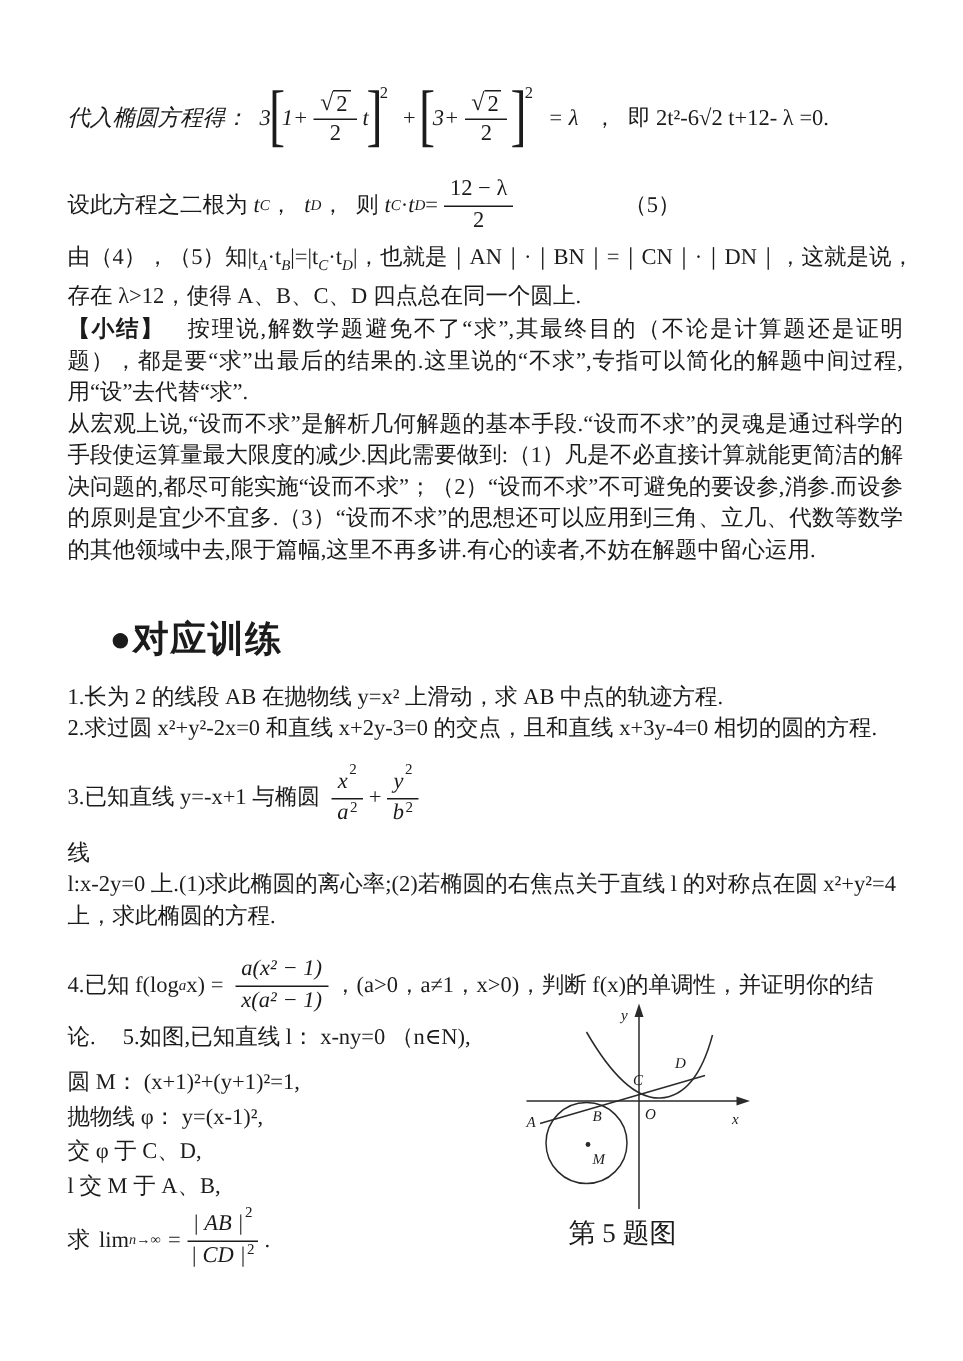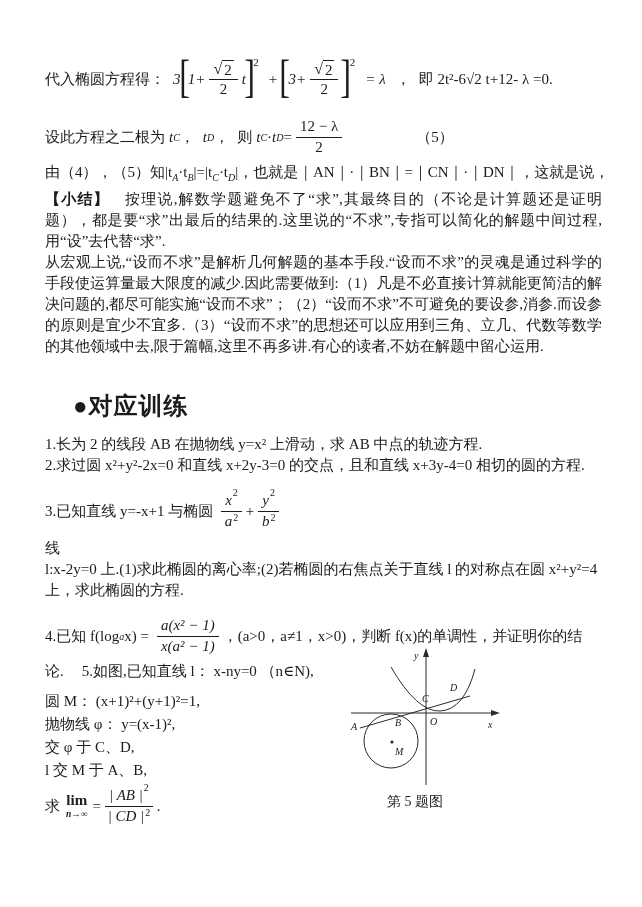--- a/index.html
+++ b/index.html
@@ -7,41 +7,41 @@
         font-family:"Liberation Serif","DejaVu Serif",serif;font-size:15px;line-height:21px;
         box-sizing:border-box;padding:50px 40px 0 45px;overflow:hidden;}
   .tline{margin:0;text-align:justify;}
   .nowrap{white-space:nowrap;}
   .it{font-style:italic;}
   .eqrow{display:flex;align-items:center;white-space:nowrap;}
   .row1{height:58px;margin-bottom:6px;}
   .row2{height:46px;margin-bottom:2px;}
   .row3{height:54px;margin-top:8px;}
   .row4{height:50px;margin-top:10px;text-align:right;}
-  .mr4{margin-right:4px;} .mr8{margin-right:8px;} .ml8{margin-left:8px;} .ml10{margin-left:10px;}
+  .mr4{margin-right:4px;} .mr8{margin-right:8px;font-style:italic;} .ml8{margin-left:8px;} .ml10{margin-left:10px;}
   .frac{display:inline-flex;flex-direction:column;align-items:center;vertical-align:middle;margin:0 4px;line-height:1.15;}
   .frac .num{border-bottom:1px solid currentColor;padding:0 4px 1px;display:inline-flex;align-items:flex-start;}
   .frac .den{padding-top:1px;}
   .sqrtsign{font-size:16px;line-height:1.1;}
   .rad{border-top:1.2px solid currentColor;line-height:1.1;padding:1px 2px 0;}
   .brk{font-size:46px;font-weight:300;line-height:1;display:inline-block;transform:scaleX(0.7);margin:0 -4px;position:relative;top:-2px;}
   .pow{font-size:11px;position:relative;top:-17px;margin-right:2px;}
   .vsup{font-size:10px;position:relative;top:-5px;margin-left:1px;}
   sub{font-size:10px;font-style:italic;}
   .sumlabel{font-family:"Liberation Sans","DejaVu Sans",sans-serif;font-weight:700;font-style:normal;}
   .sumgap{display:inline-block;width:14px;}
   .train-head{margin:34px 0 13px 28px;font-family:"Liberation Sans","DejaVu Sans",sans-serif;
               font-weight:700;font-size:24px;line-height:30px;letter-spacing:1px;}
   .p5{position:relative;margin-top:8px;height:215px;}
   .p5 p{margin:0 0 1px;line-height:22px;}
   .fig{position:absolute;left:298px;top:-45px;width:180px;}
   .fig svg{display:block;}
-  .figcap{width:180px;text-align:center;font-size:14px;margin-top:3px;transform:translateX(-18px);}
+  .figcap{width:180px;text-align:center;font-size:18px;margin-top:3px;transform:translateX(-18px);}
   .limrow{display:flex;align-items:center;height:46px;margin-top:2px;white-space:nowrap;}
-  .limstack{display:inline-flex;flex-direction:column;align-items:center;line-height:1;margin:0 5px 0 6px;font-weight:bold;}
+  .limstack{display:inline-flex;flex-direction:row;align-items:center;line-height:1;margin:0 5px 0 6px;}
   .limword{font-size:15px;}
   .limsub{font-size:9.5px;font-style:italic;margin-top:2px;}
   svg text{font-family:"Liberation Serif","DejaVu Serif",serif;font-style:italic;font-size:10px;fill:#1b1b1b;}
 </style>
 </head>
 <body>
 
 <div class="page">
 
   <div class="eqrow row1">
@@ -94,20 +94,21 @@
     <span class="frac">
       <span class="num">12 − λ</span>
       <span class="den">2</span>
     </span>
     <span style="margin-left:70px">（5）</span>
   </div>
 
   <p class="tline nowrap">
     <span>由（4），（5）知|t</span><sub>A</sub><span>·t</span><sub>B</sub><span>|=|t</span><sub>C</sub><span>·t</span><sub>D</sub><span>|，也就是｜AN｜·｜BN｜=｜CN｜·｜DN｜，这就是说，</span>
   </p>
+  <p class="tline nowrap">存在 λ&gt;12，使得 A、B、C、D 四点总在同一个圆上.</p>
 
   <p class="tline">
     <span class="sumlabel">【小结】</span><span class="sumgap"></span><span>按理说,解数学题避免不了“求”,其最终目的（不论是计算题还是证明题），都是要“求”出最后的结果的.这里说的“不求”,专指可以简化的解题中间过程,用“设”去代替“求”.</span>
   </p>
 
   <p class="tline">从宏观上说,“设而不求”是解析几何解题的基本手段.“设而不求”的灵魂是通过科学的手段使运算量最大限度的减少.因此需要做到:（1）凡是不必直接计算就能更简洁的解决问题的,都尽可能实施“设而不求”；（2）“设而不求”不可避免的要设参,消参.而设参的原则是宜少不宜多.（3）“设而不求”的思想还可以应用到三角、立几、代数等数学的其他领域中去,限于篇幅,这里不再多讲.有心的读者,不妨在解题中留心运用.</p>
 
   <h2 class="train-head">
     <span>●</span><span>对应训练</span>
   </h2>

